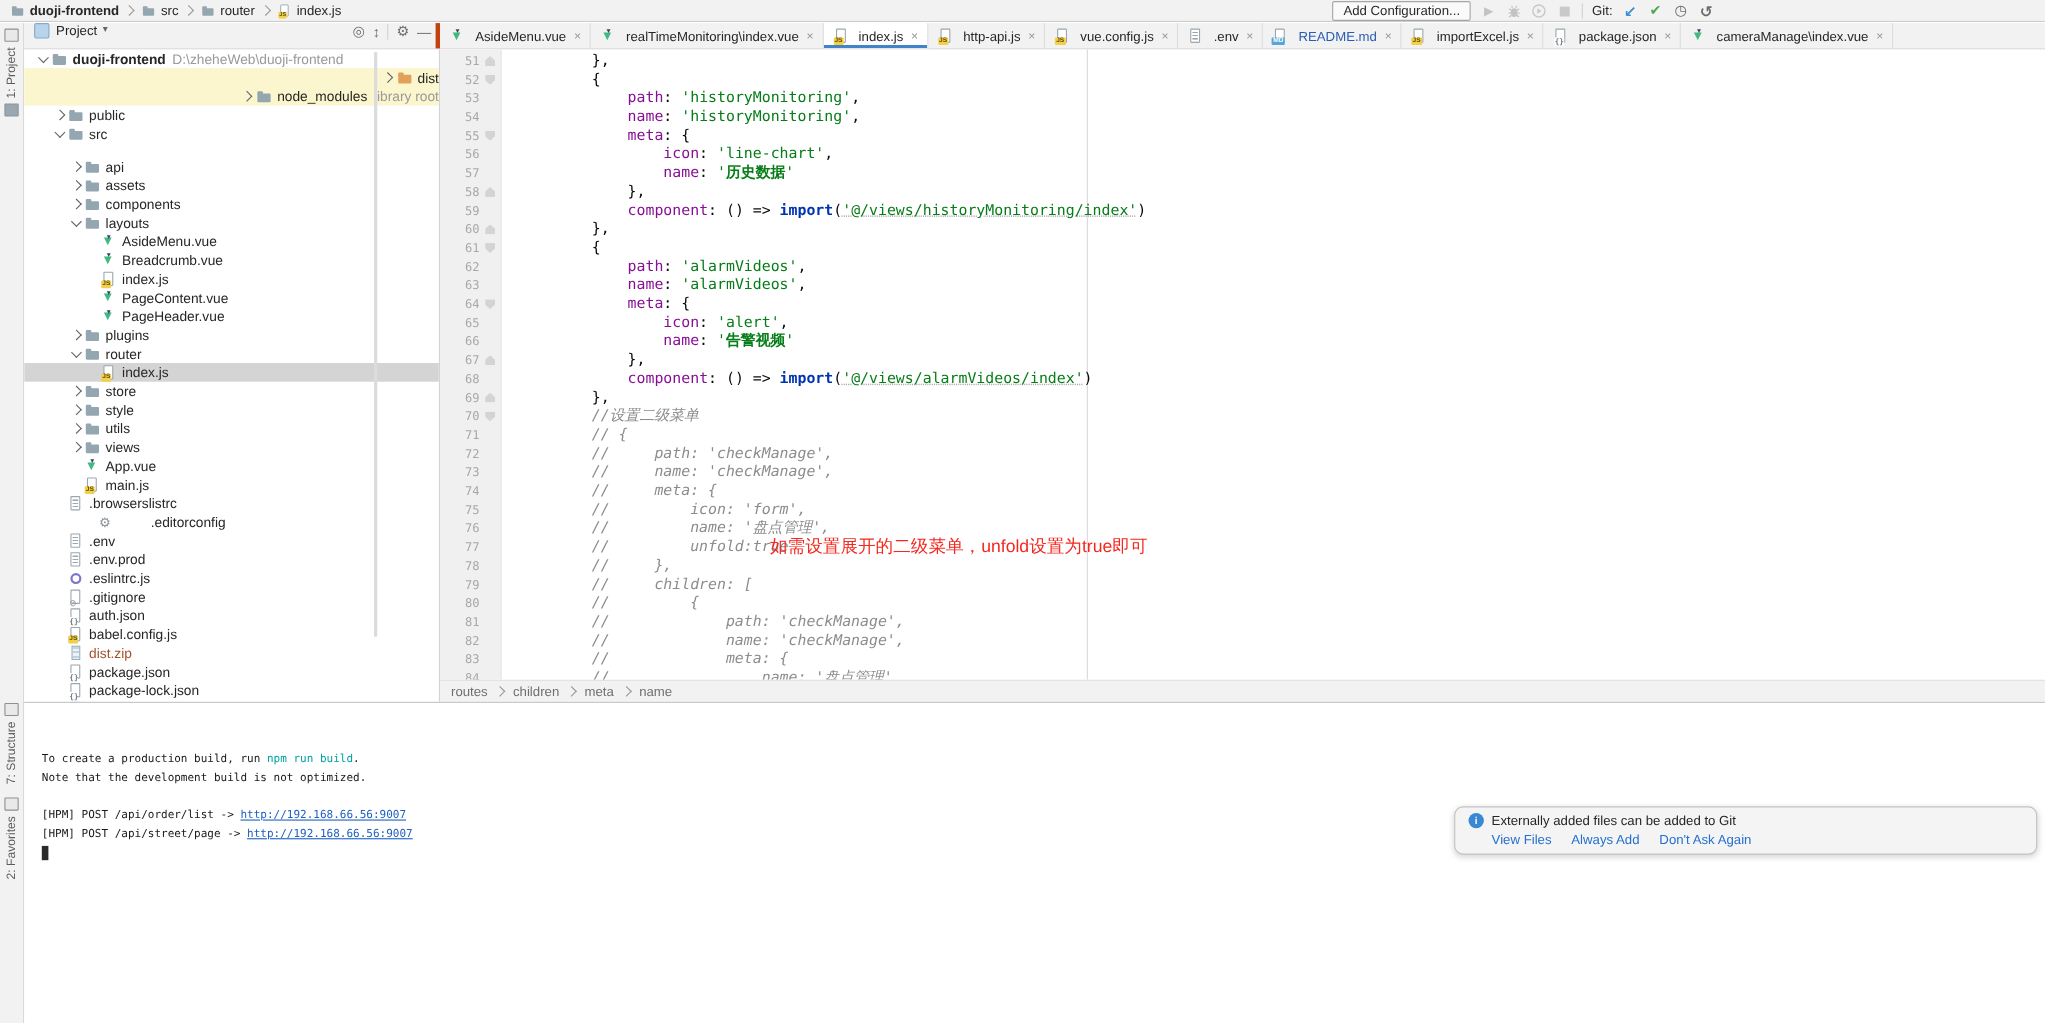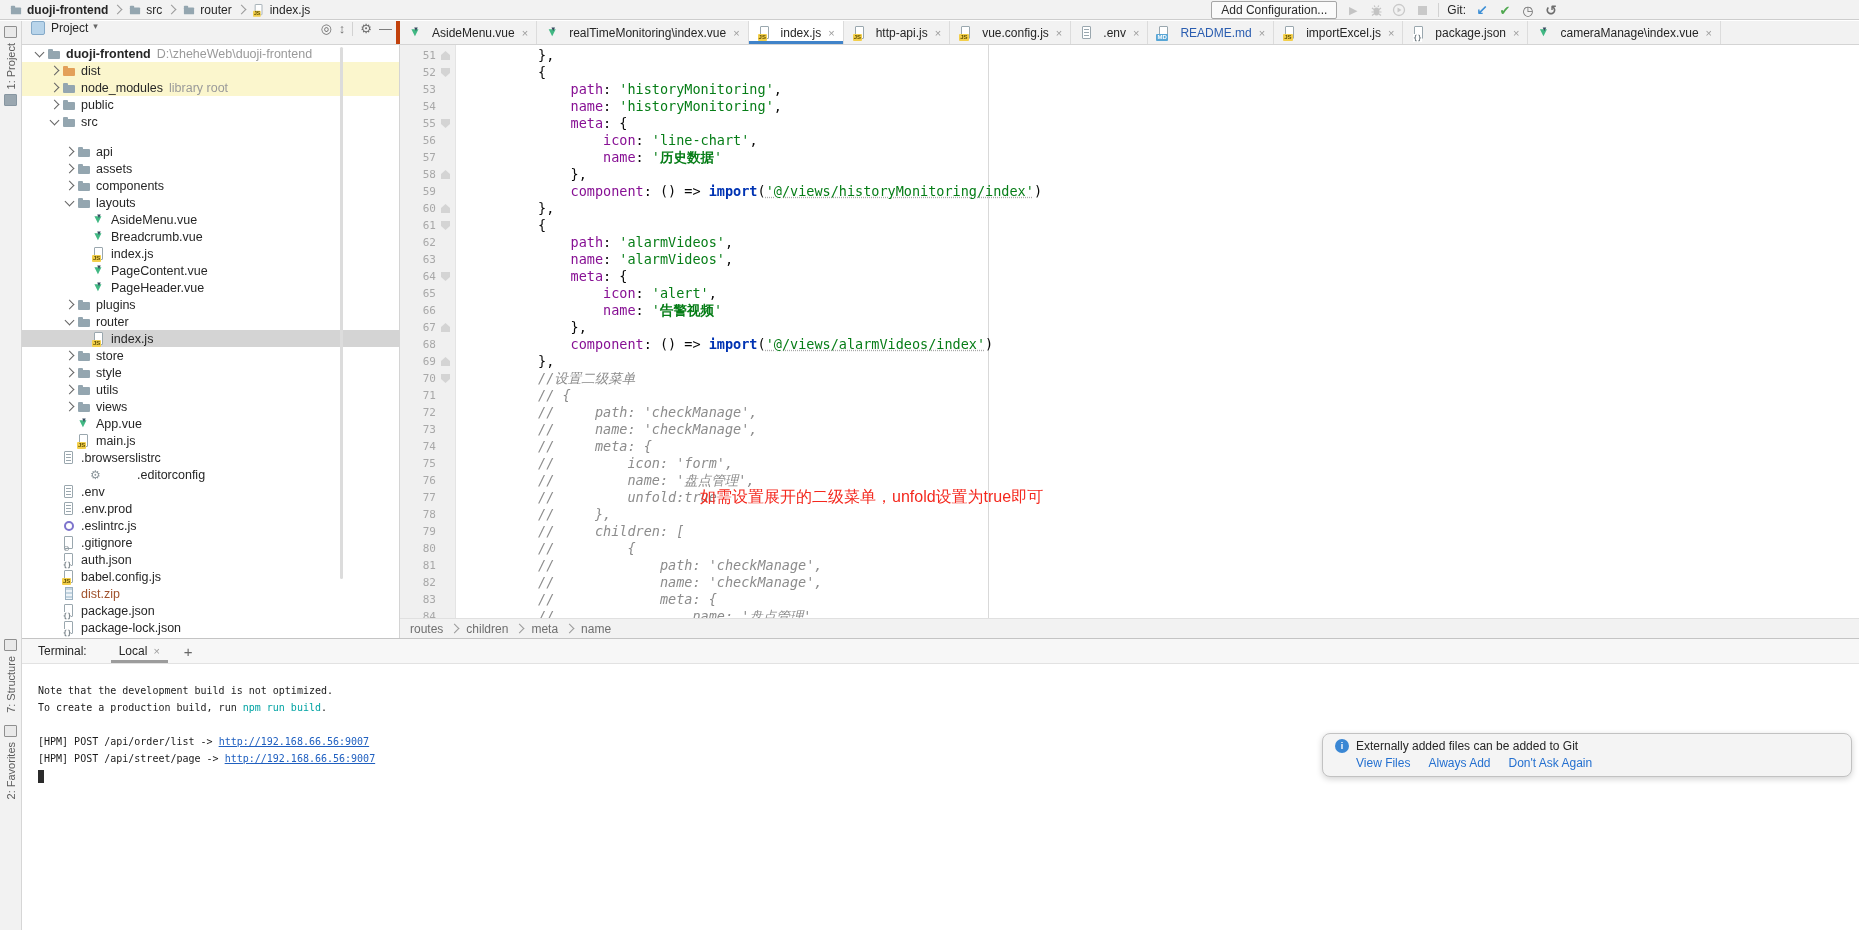--- a/index.html
+++ b/index.html
@@ -64,21 +64,21 @@
   .ico-md::after{content:"MD";position:absolute;left:0;bottom:0;font:bold 6px/7px "Liberation Sans",sans-serif;background:#58a6d6;color:#fff;padding:0 1px;border-radius:1px;}
   .ico-ignored::after{content:"⊘";position:absolute;left:2px;bottom:-2px;font-size:8px;line-height:8px;color:#8a949a;}
   .ico-gear::before{content:"⚙";position:absolute;left:1px;top:0;font-size:12px;line-height:16px;color:#8b959b;}
   .ico-eslint::before{content:"";position:absolute;left:3px;top:3px;width:6px;height:6px;border:2.5px solid #7d74cc;border-radius:50%;}
   .ico-zip::before{content:"";position:absolute;left:4px;top:1px;width:8px;height:13px;border:1px solid #9ab0c0;box-sizing:border-box;
       background:repeating-linear-gradient(#c2d4e0 0 2px,#eef3f7 2px 4px);}
 
   
   .tree{position:absolute;left:22px;top:45px;width:378px;height:593px;background:#fff;border-right:1px solid #d4d4d4;box-sizing:border-box;overflow:hidden;}
   .trow{height:17px;display:flex;align-items:center;font-size:12.5px;white-space:nowrap;box-sizing:border-box;}
-  .trow.hl{background:#fbf6cd;}
+  .trow.hl{background:#fbf6cd;justify-content:flex-end;}
   .trow.sel{background:#d4d4d4;}
   .tchev{width:14px;flex:none;display:flex;align-items:center;justify-content:center;}
   .tchev i{width:6px;height:6px;border-right:1.4px solid #646464;border-bottom:1.4px solid #646464;display:block;}
   .tchev.open i{transform:rotate(45deg);margin-top:-3px;}
   .tchev.closed i{transform:rotate(-45deg);}
   .trow .lbl.bold{font-weight:bold;}
   .trow .lbl.mod{color:#2a5db0;}
   .trow .lbl.unv{color:#a0522d;}
   .trow .sub{color:#9a9a9a;margin-left:6px;}
   .tree-scroll{position:absolute;left:318px;top:2px;width:3px;height:532px;background:#dcdcdc;border-radius:2px;}
@@ -685,31 +685,23 @@
       <span>routes</span>
       <span class="cv r"></span>
       <span>children</span>
       <span class="cv r"></span>
       <span>meta</span>
       <span class="cv r"></span>
       <span>name</span>
     </div>
 
   <div class="terminal">
-    <div class="term-header">
-      <span class="term-title">Terminal:</span>
-      <span class="term-tab">
-        <span>Local</span>
-        <span class="x"></span>
-      </span>
-      <span class="term-plus">+</span>
-    </div>
     <div class="term-body" id="term-body">
+        <div class="tline"><span>To create a production build, run </span><span class="cmd">npm run build</span><span>.</span></div>
         <div class="tline"><span>Note that the development build is not optimized.</span></div>
-        <div class="tline"><span>To create a production build, run </span><span class="cmd">npm run build</span><span>.</span></div>
         <div class="tline">&nbsp;</div>
         <div class="tline"><span>[HPM] POST /api/order/list -&gt; </span><a class="tlink">http://192.168.66.56:9007</a></div>
         <div class="tline"><span>[HPM] POST /api/street/page -&gt; </span><a class="tlink">http://192.168.66.56:9007</a></div>
         <div class="tline"><span class="cursorblk"></span></div>
       </div>
   </div>
 
   <div class="notification">
     <div class="note-row1">
       <span class="info-ic">i</span>

